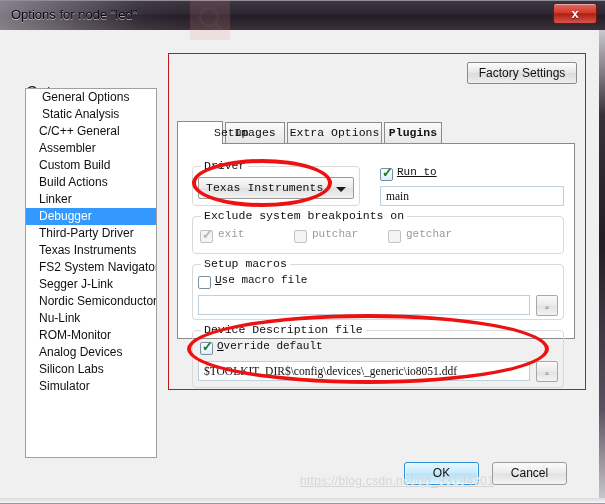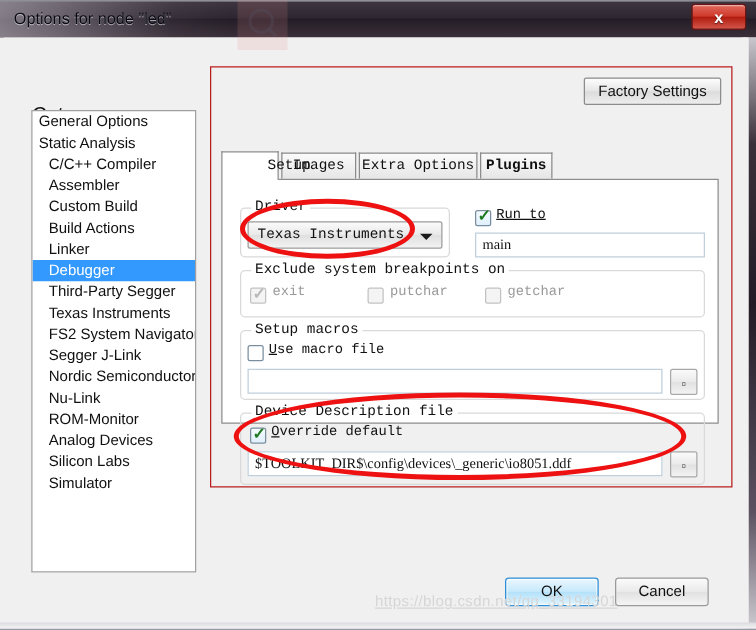--- a/index.html
+++ b/index.html
@@ -76,21 +76,21 @@
   .cat-label{
     position:absolute;left:25px;top:84px;font-size:16px;color:#101010;font-style:italic;
   }
   .cat-list{
     position:absolute;left:25px;top:88px;width:132px;height:370px;
     background:#fff;border:1px solid #a0a0a0;
     box-sizing:border-box;overflow:hidden;
   }
   .cat-item{
     font-size:12px;color:#101010;line-height:17px;height:17px;
-    padding-left:5px;white-space:nowrap;
+    padding-left:16px;white-space:nowrap;
   }
   .cat-item.indent{padding-left:13px;}
   .cat-item.sel{background:#3399ff;color:#fff;}
   
   .panel{
     position:absolute;left:168px;top:53px;width:418px;height:337px;
     background:#f0f0f0;border:1px solid #b91c1c;
     box-sizing:border-box;
   }
   .factory-btn{
@@ -218,27 +218,27 @@
 
   <div class="right-edge"></div>
   <div class="right-edge-in"></div>
 
   <div class="client"></div>
 
   <div class="cat-label">Category:</div>
   <div class="cat-list" id="cat-list">
       <div class="cat-item">General Options</div>
       <div class="cat-item">Static Analysis</div>
-      <div class="cat-item indent">C/C++ Compiler</div>
+      <div class="cat-item indent">C/C++ General</div>
       <div class="cat-item indent">Assembler</div>
       <div class="cat-item indent">Custom Build</div>
       <div class="cat-item indent">Build Actions</div>
       <div class="cat-item indent">Linker</div>
       <div class="cat-item indent sel">Debugger</div>
-      <div class="cat-item indent">Third-Party Segger</div>
+      <div class="cat-item indent">Third-Party Driver</div>
       <div class="cat-item indent">Texas Instruments</div>
       <div class="cat-item indent">FS2 System Navigator</div>
       <div class="cat-item indent">Segger J-Link</div>
       <div class="cat-item indent">Nordic Semiconductor</div>
       <div class="cat-item indent">Nu-Link</div>
       <div class="cat-item indent">ROM-Monitor</div>
       <div class="cat-item indent">Analog Devices</div>
       <div class="cat-item indent">Silicon Labs</div>
       <div class="cat-item indent">Simulator</div>
     </div>

